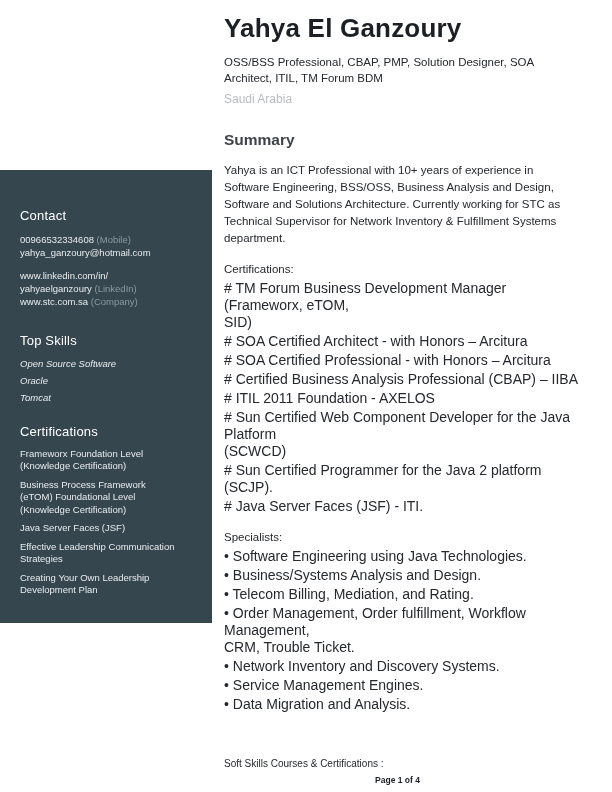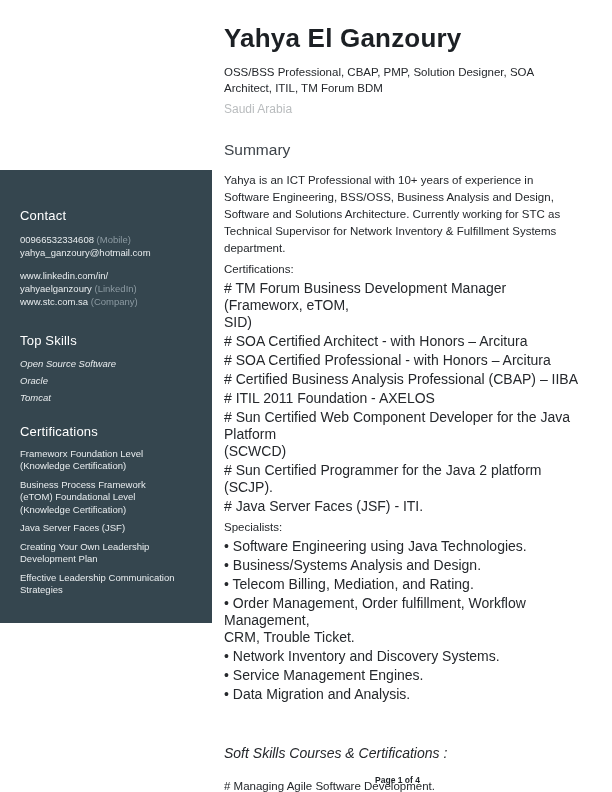--- a/index.html
+++ b/index.html
@@ -60,38 +60,38 @@
       margin-top: 11px;
       font-size: 11.5px;
       line-height: 15.5px;
       color: #25282c;
       white-space: pre-line;
     }
     .location { margin-top: 6px; font-size: 12px; color: #b9bcbe; }
     .section-heading {
       margin-top: 25px;
       font-size: 15.5px;
-      font-weight: 400;
+      font-weight: 700;
       color: #3d4349;
     }
     .para {
       margin-top: 13px;
       font-size: 11.5px;
       line-height: 17px;
       white-space: pre-line;
     }
-    .list { margin-top: 4px; }
+    .list { margin-top: 14px; }
     .list-label { font-size: 11.5px; line-height: 17px; }
     .list-item {
       font-size: 14px;
       line-height: 17px;
       margin-top: 2px;
       white-space: pre-line;
     }
-    .soft-heading { margin-top: 42px; font-size: 14px; line-height: 17px; font-style: italic; }
+    .soft-heading { margin-top: 42px; font-size: 10px; line-height: 17px; }
     .soft-item { margin-top: 16px; font-size: 11.5px; line-height: 17px; }
     .footer {
       position: absolute;
       bottom: 7px;
       left: 212px; right: 40px;
       text-align: center;
       font-size: 8.5px;
       font-weight: bold;
       color: #1c2024;
       margin-left: 11px;
@@ -123,24 +123,24 @@
     </div>
 
     <div class="sb-heading mt-certs">Certifications</div>
     <div class="certs">
       <div class="cert-item">Frameworx Foundation Level
 (Knowledge Certification)</div>
       <div class="cert-item">Business Process Framework
 (eTOM) Foundational Level
 (Knowledge Certification)</div>
       <div class="cert-item">Java Server Faces (JSF)</div>
+      <div class="cert-item">Effective Leadership Communication
+Strategies</div>
       <div class="cert-item">Creating Your Own Leadership
 Development Plan</div>
-      <div class="cert-item">Effective Leadership Communication
-Strategies</div>
     </div>
   </aside>
 
   <main class="main">
     <h1 class="name">Yahya El Ganzoury</h1>
     <div class="headline">OSS/BSS Professional, CBAP, PMP, Solution Designer, SOA
 Architect, ITIL, TM Forum BDM</div>
     <div class="location">Saudi Arabia</div>
 
     <h2 class="section-heading">Summary</h2>

